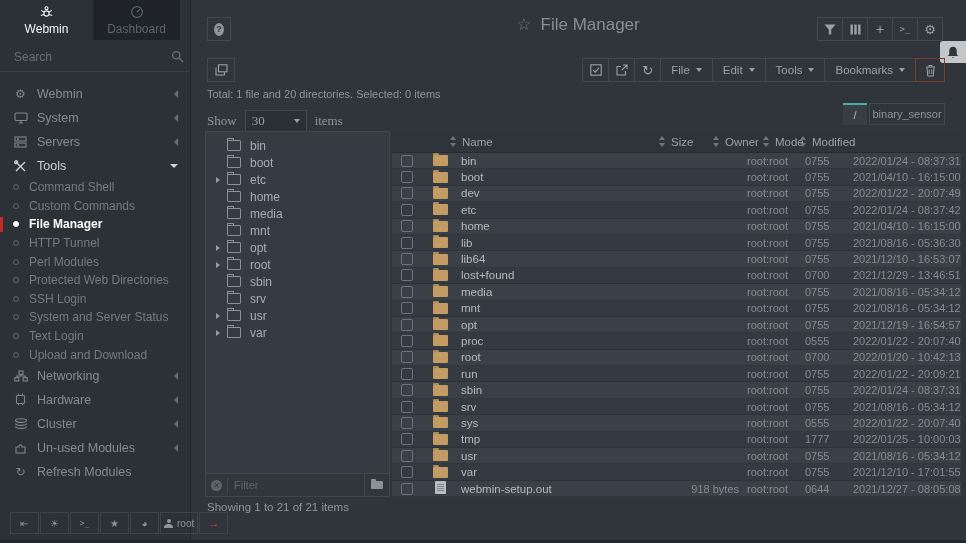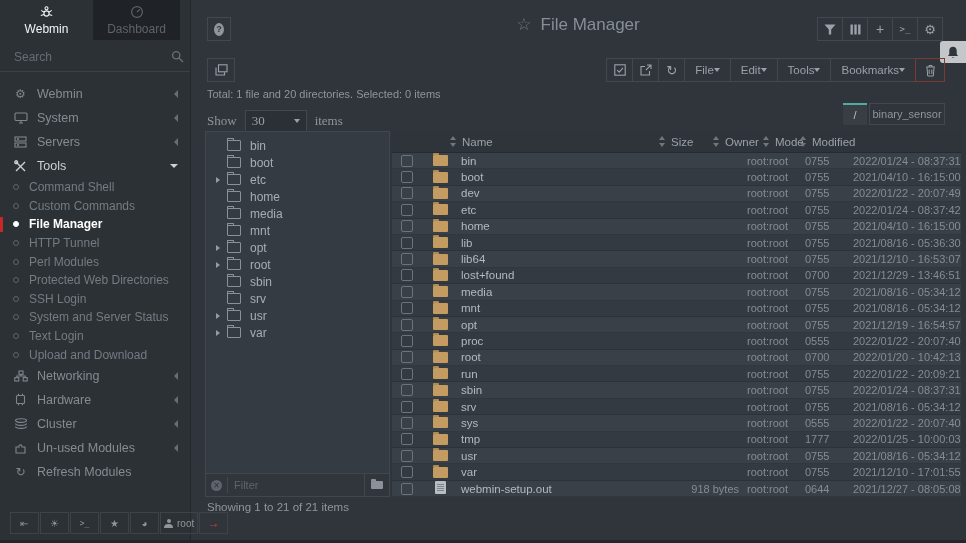--- a/index.html
+++ b/index.html
@@ -48,21 +48,21 @@
   .title-text{font-size:17px;}
   .hdr-group{position:absolute;right:23px;top:17px;display:flex;}
   .hdr-group .btn{width:26px;height:24px;margin-left:-1px;font-size:12px;}
   .bell-box{position:absolute;right:0;top:41px;width:26px;height:22px;background:#c3c7c9;border-radius:3px 0 0 3px;display:flex;align-items:center;justify-content:center;cursor:pointer;}
 
   
   .copy-btn{position:absolute;left:17px;top:58px;width:28px;height:24px;}
   .tb-right{position:absolute;right:21px;top:58px;display:flex;align-items:center;}
   .tb-right .btn{height:24px;margin-left:-1px;}
   .tb-right .ibtn{width:27px;}
-  .tb-right .mbtn{padding:0 10px;font-size:11.5px;}
+  .tb-right .mbtn{padding:0 10px;font-size:11.5px;gap:6px;}
   .dcaret{width:0;height:0;border-top:4px solid #9aa1a8;border-left:3.5px solid transparent;border-right:3.5px solid transparent;}
   .trash-btn{width:30px;height:24px;border:1px solid #7c3a33;margin-left:9px;}
 
   
   .total-line{position:absolute;left:17px;top:88px;font-size:11px;color:#8f959b;}
   .show-row{position:absolute;left:17px;top:110px;display:flex;align-items:center;gap:8px;font-size:13px;color:#8f959b;font-family:Liberation Serif, serif;}
   .show-select{width:48px;height:20px;border:1px solid #42484e;background:#2b3036;display:flex;align-items:center;padding:0 6px;cursor:pointer;color:#9aa1a8;}
   .show-select .dcaret{margin-left:auto;}
   .crumbs{position:absolute;right:21px;top:103px;display:flex;}
   .crumb{height:22px;display:flex;align-items:center;justify-content:center;font-size:11px;cursor:pointer;box-sizing:border-box;}

